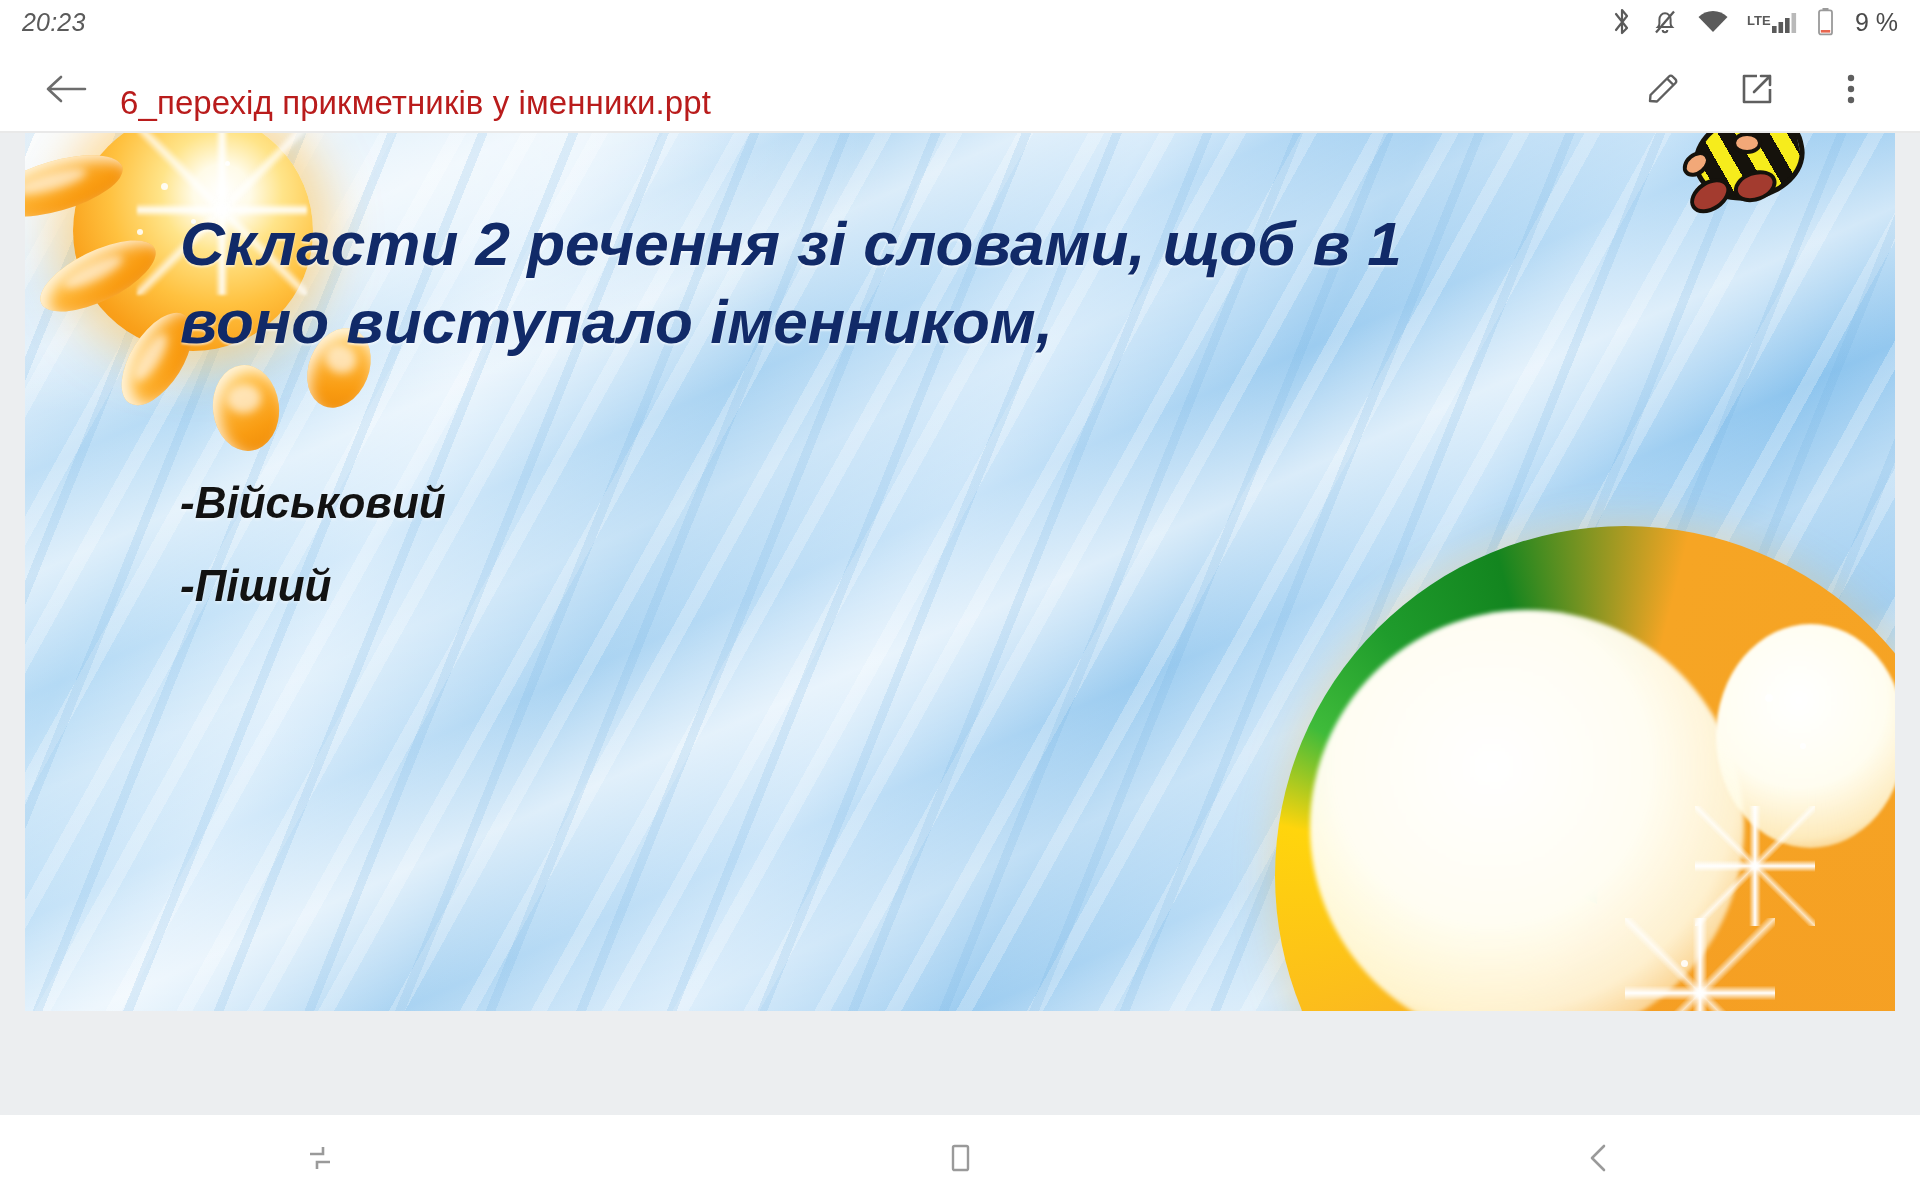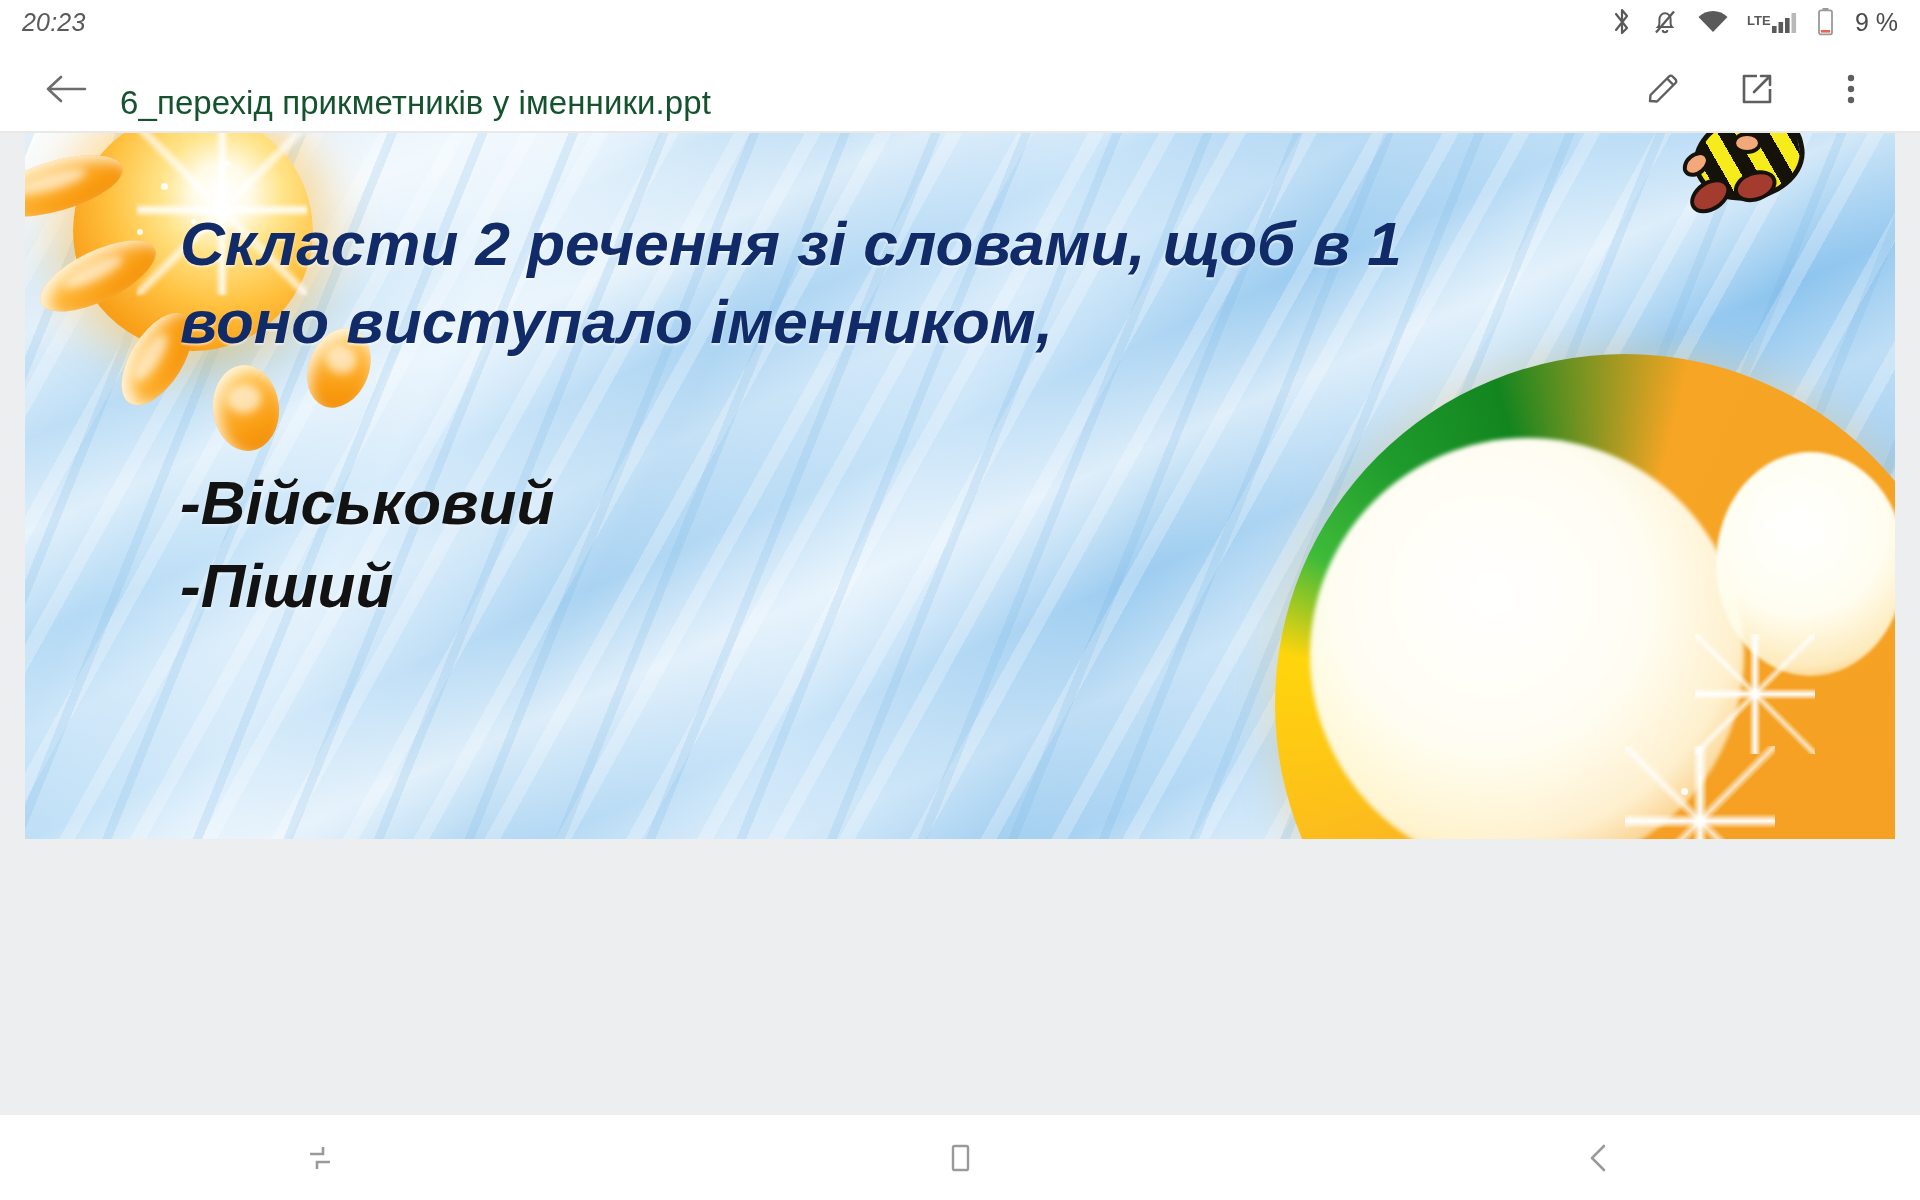--- a/index.html
+++ b/index.html
@@ -12,33 +12,33 @@
   .status-time { margin-left:22px; font-size:25px; color:#5a5a5a; letter-spacing:.2px;font-style:italic; }
   .status-right { margin-left:auto; margin-right:22px; display:flex; align-items:center; gap:18px; }
   .sicon { display:flex; align-items:center; justify-content:center; }
   .batt-pct { font-size:25px; color:#4a4a4a; margin-left:3px; }
 
   
   .toolbar { position:absolute; left:0; top:44px; width:1920px; height:89px;
     background:#ffffff; display:flex; align-items:center; }
   .tb-back { width:56px; height:56px; margin-left:38px; display:flex;
     align-items:center; justify-content:center; }
-  .tb-title { margin-left:26px; font-size:33px; color:#14532d; white-space:nowrap;
+  .tb-title { margin-left:26px; font-size:33px; color:#b91c1c; white-space:nowrap;
     letter-spacing:.1px;margin-top:28px; }
   .tb-actions { margin-left:auto; display:flex; align-items:center; gap:44px; margin-right:44px; }
   .tb-act { width:50px; height:50px; display:flex; align-items:center; justify-content:center; }
   .tb-divider { position:absolute; left:0; top:131px; width:1920px; height:2px;
     background:#e9e9e9; }
 
   
   .viewer { position:absolute; left:0; top:133px; width:1920px; height:982px;
     background:#eceef0; }
 
   
-  .slide { position:absolute; left:25px; top:0px; width:1870px; height:706px;
+  .slide { position:absolute; left:25px; top:0px; width:1870px; height:878px;
     overflow:hidden;
     background:
       radial-gradient(ellipse 70% 55% at 8% 2%, rgba(255,255,255,.95) 0%, rgba(255,255,255,0) 55%),
       linear-gradient(156deg,
         rgba(255,255,255,.55) 0%, rgba(255,255,255,0) 9%,
         rgba(255,255,255,.45) 13%, rgba(255,255,255,0) 20%,
         rgba(255,255,255,.55) 26%, rgba(255,255,255,0) 33%,
         rgba(255,255,255,.30) 39%, rgba(255,255,255,0) 46%,
         rgba(255,255,255,.60) 53%, rgba(255,255,255,0) 61%,
         rgba(255,255,255,.35) 68%, rgba(255,255,255,0) 76%,
@@ -118,21 +118,21 @@
       linear-gradient(135deg, rgba(255,255,255,0) 47%, rgba(255,255,255,.7) 50%, rgba(255,255,255,0) 53%);
     filter:blur(.6px); }
   .dot { position:absolute; border-radius:50%; background:rgba(255,255,255,.88); filter:blur(.4px); }
 
   
   .slide-text { position:absolute; left:155px; top:72px; width:1460px; z-index:6; }
   .head { font-size:62px; line-height:78px; font-weight:bold; font-style:italic;
     color:#112a68; white-space:nowrap;
     text-shadow:0 2px 2px rgba(255,255,255,.55); }
   .list { margin-top:100px; }
-  .li { font-size:62px; line-height:83px; font-weight:bold; font-style:italic;
+  .li { font-size:44px; line-height:83px; font-weight:bold; font-style:italic;
     color:#121212; white-space:nowrap;
     text-shadow:0 2px 3px rgba(255,255,255,.45); }
   .li.indent { padding-left:18px; }
 
   
   .navbar { position:absolute; left:0; top:1115px; width:1920px; height:85px;
     background:#ffffff; display:flex; align-items:center; justify-content:space-around; }
   .nav-btn { width:90px; height:85px; display:flex; align-items:center; justify-content:center; }
 </style>
 </head>

